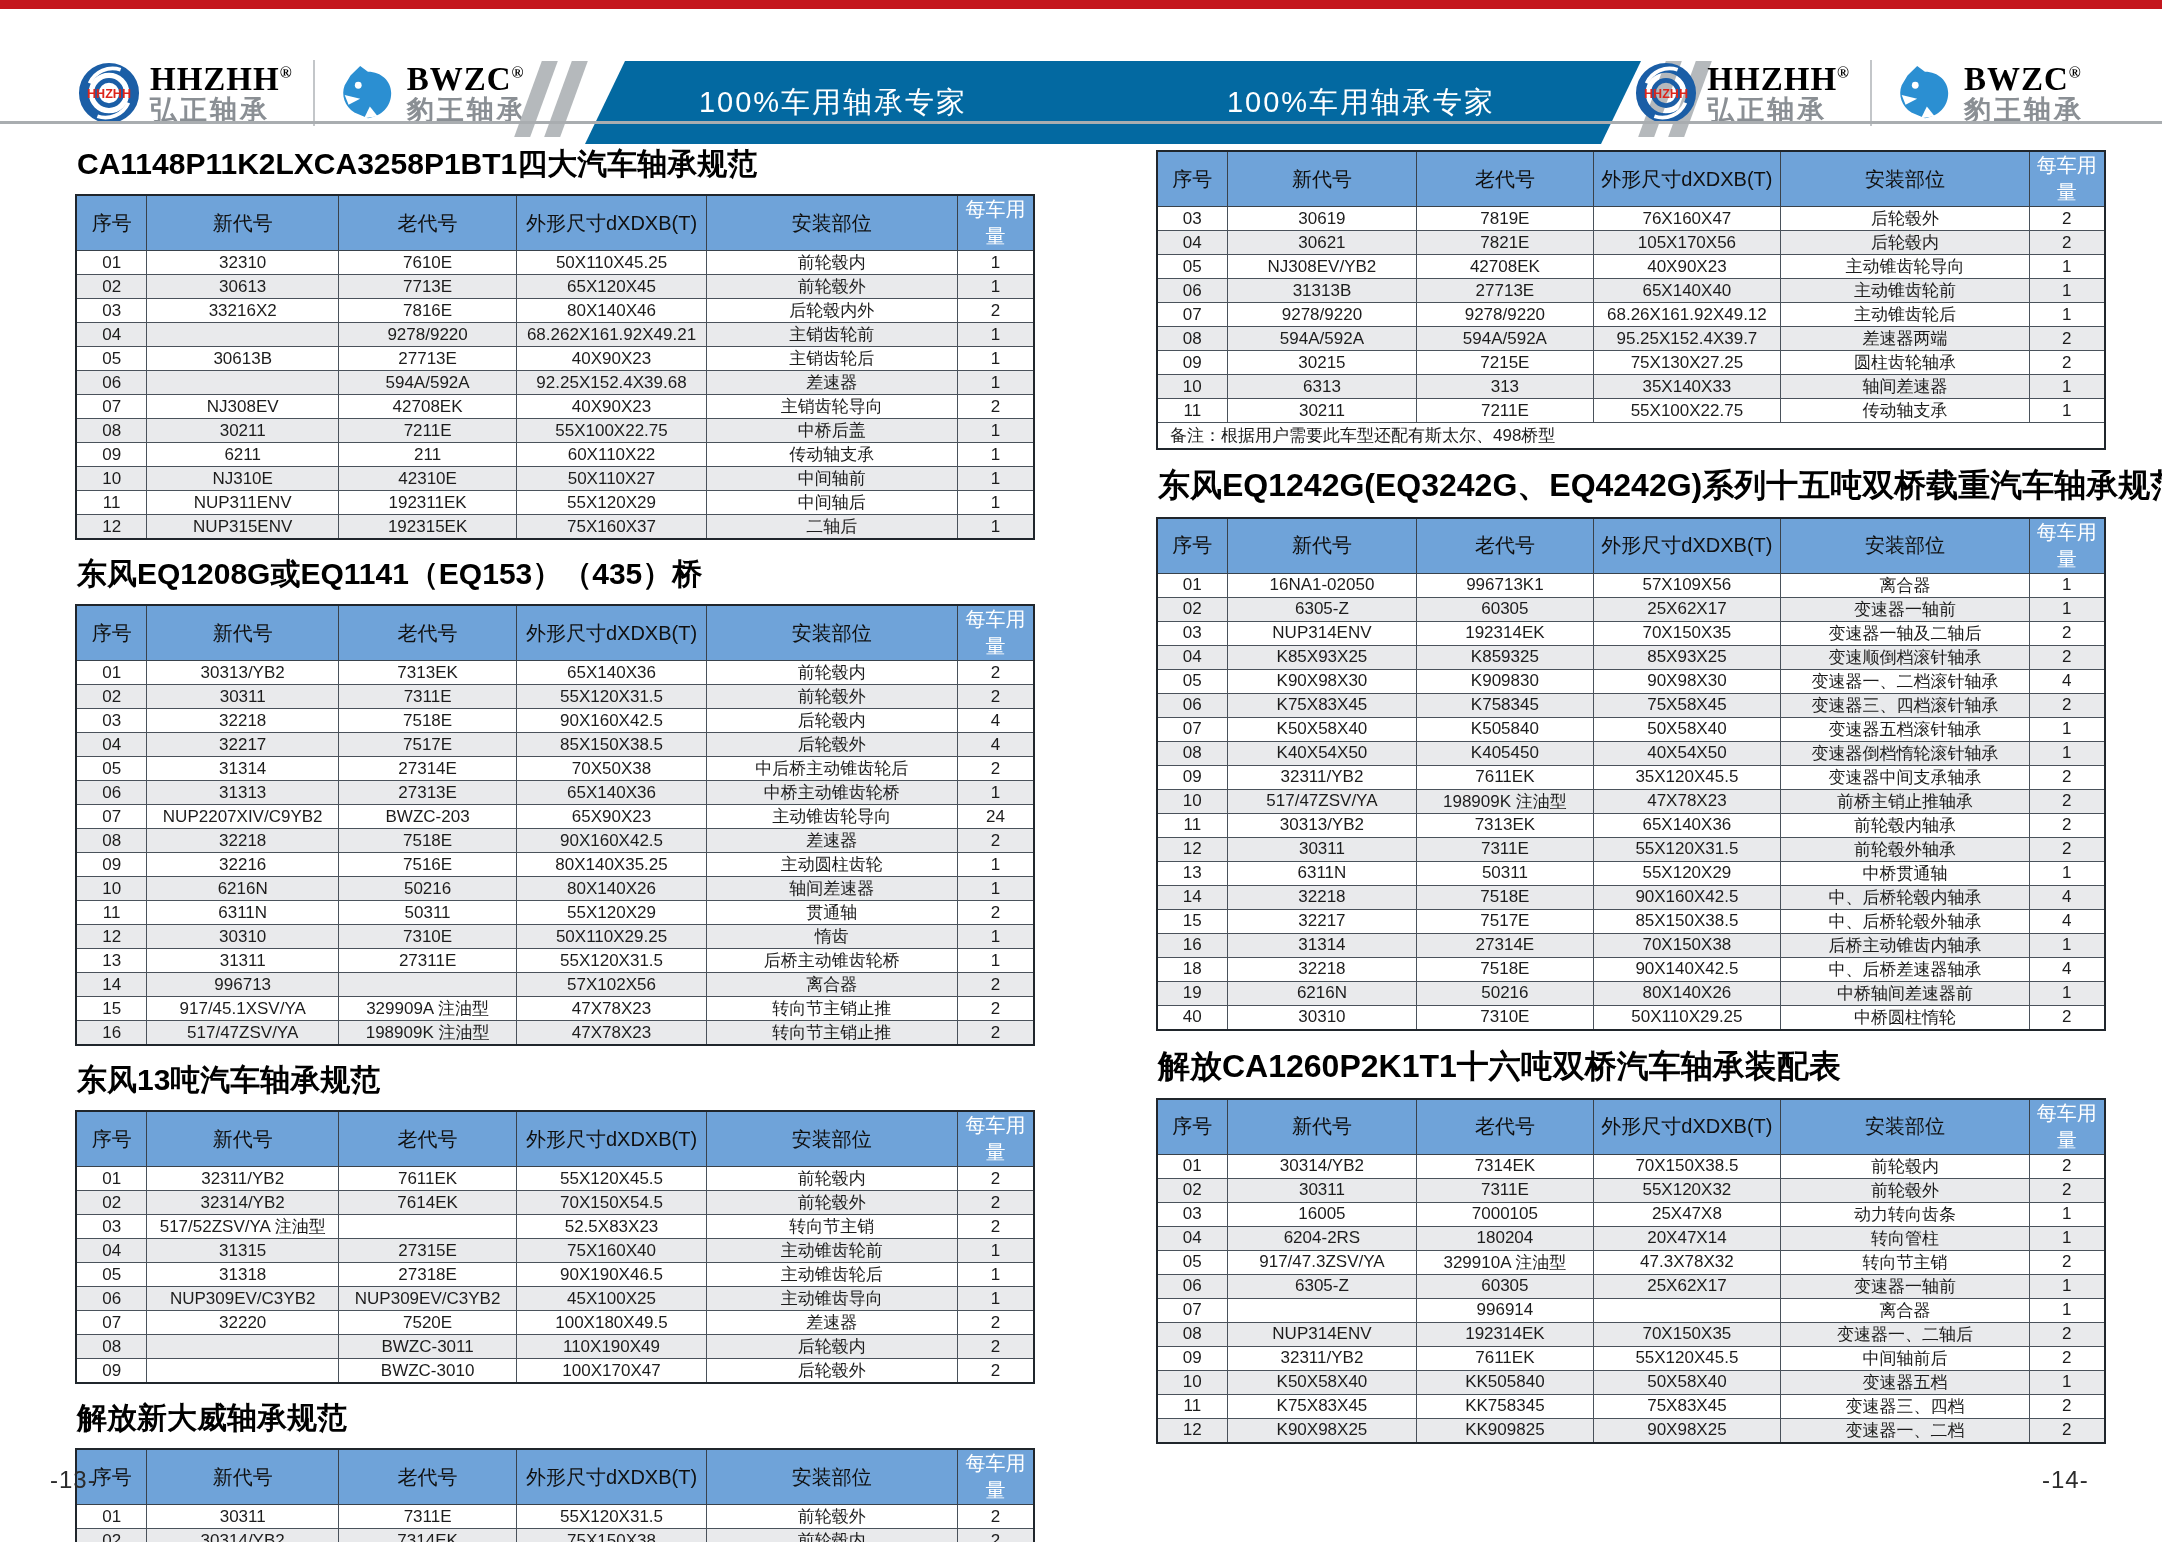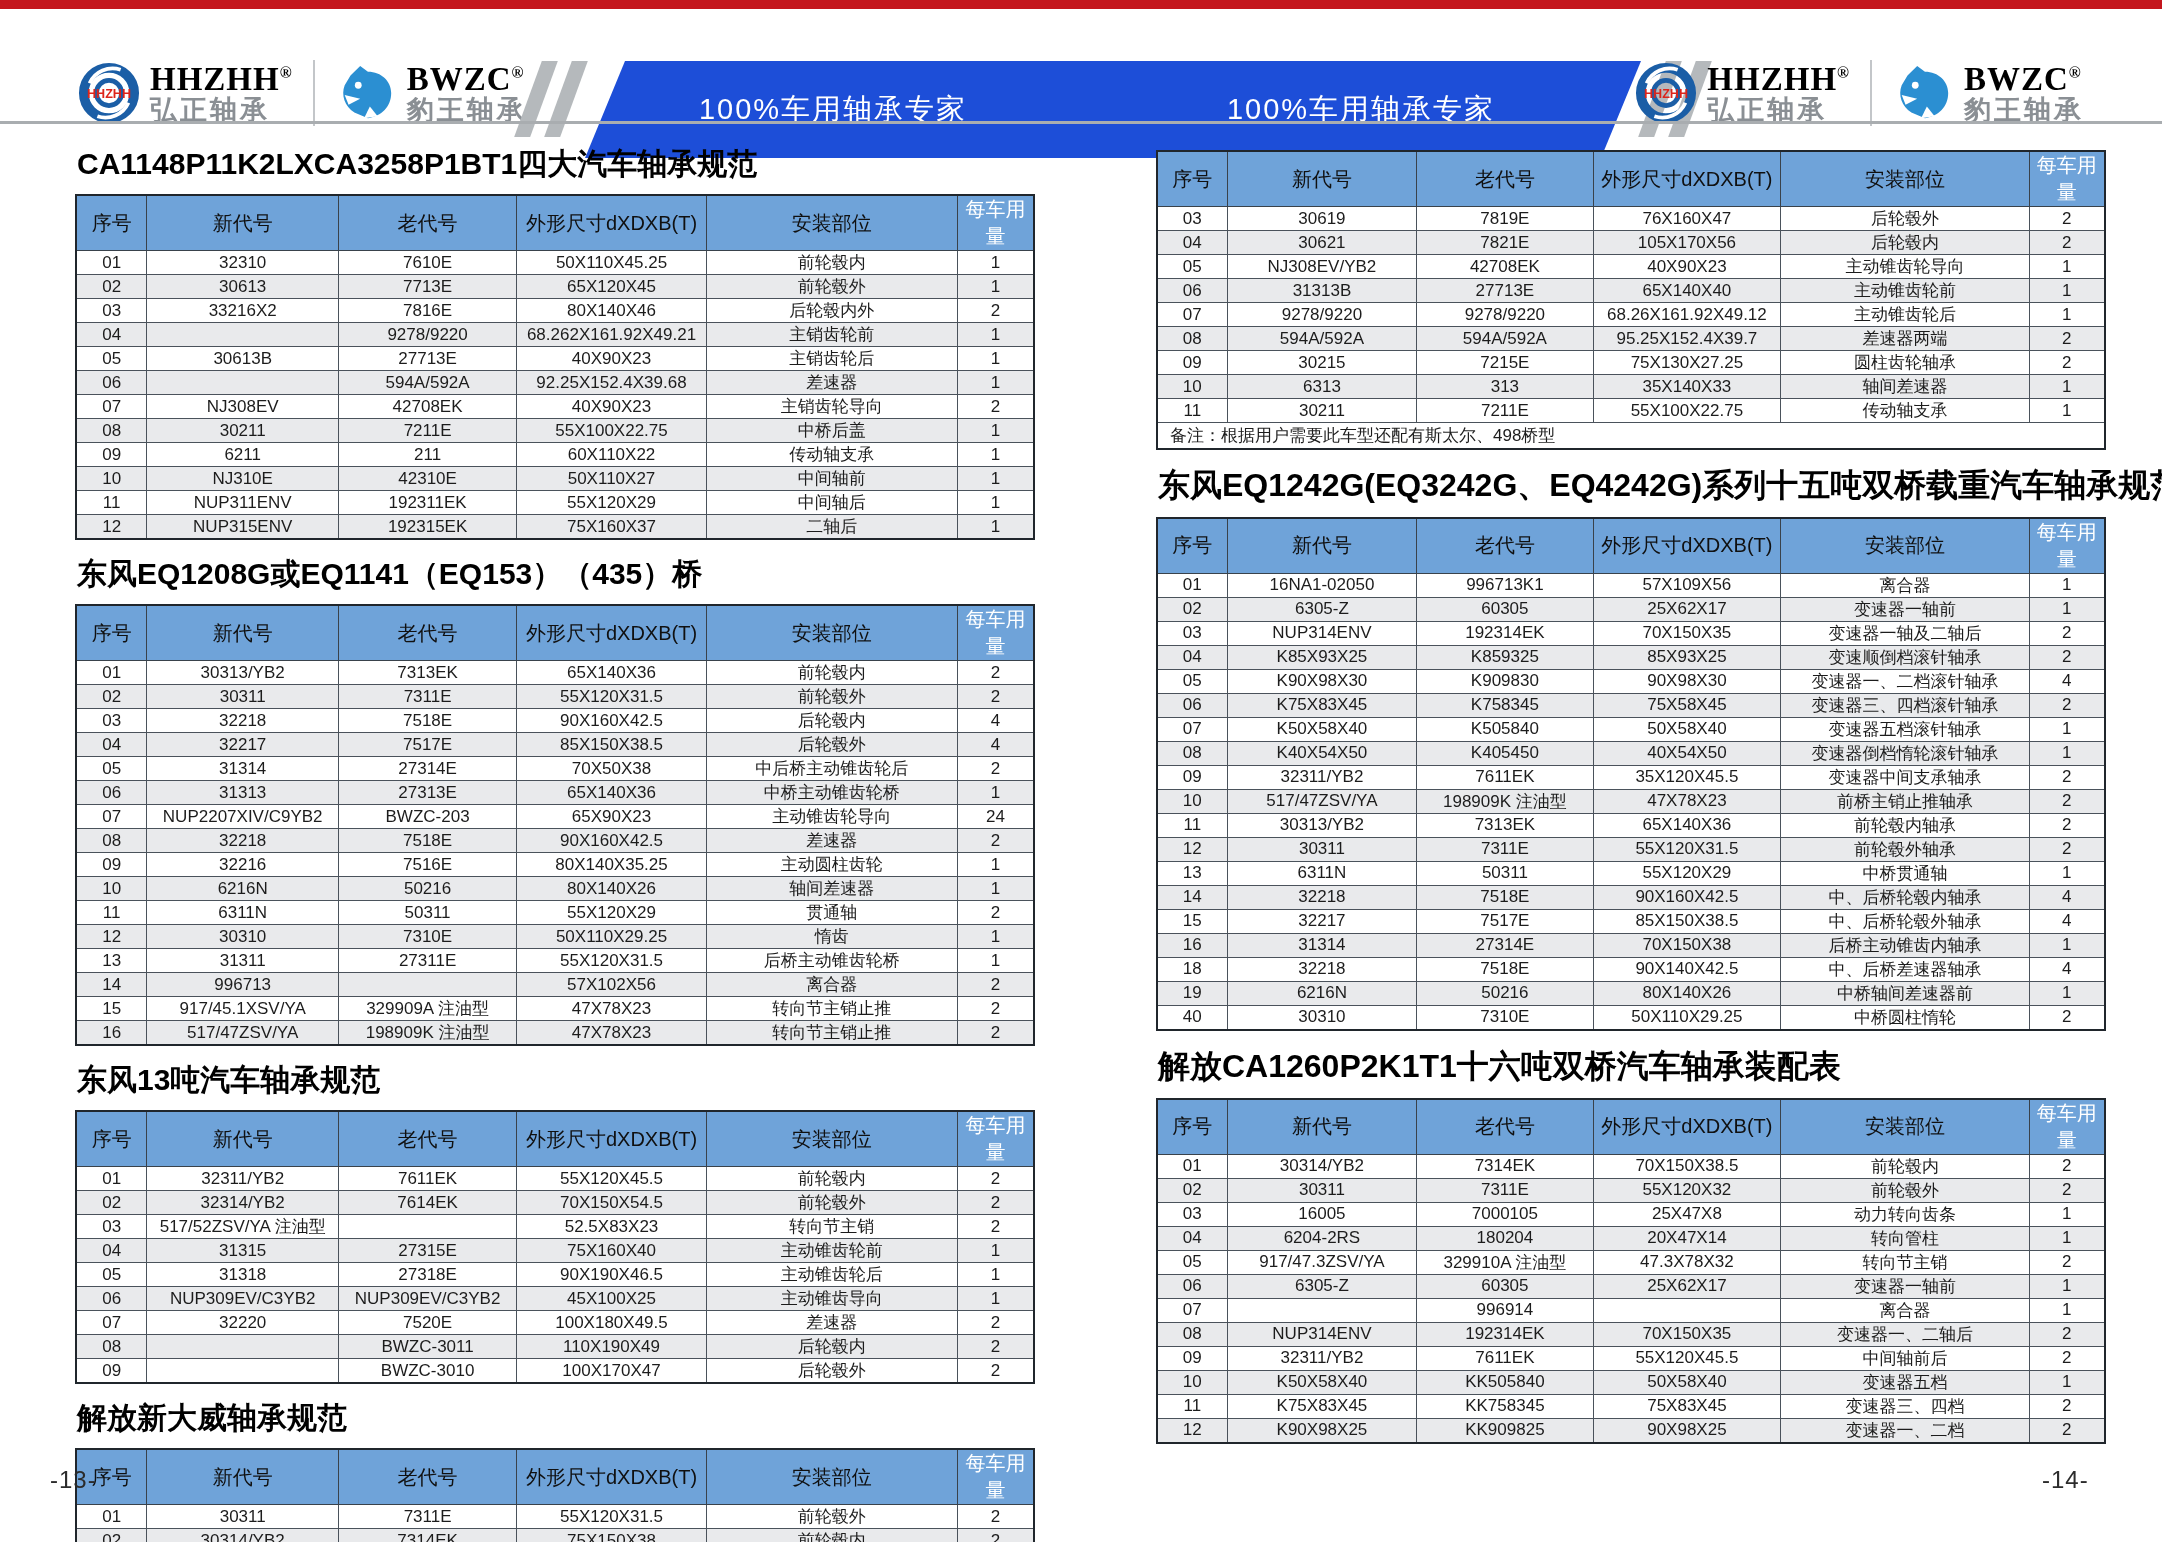--- a/index.html
+++ b/index.html
@@ -9,21 +9,21 @@
     width: 2162px; height: 1542px;
     font-family: "Liberation Sans", sans-serif;
     overflow: hidden;
   }
   
   .topbar { position:absolute; top:0; left:0; width:2162px; height:9px; background:#c4161d; }
   .hband  { position:absolute; top:15px; left:0; width:2162px; height:113px; background:#fff; }
   .hline  { position:absolute; top:121px; left:0; width:2162px; height:3px; background:#a9adb0; }
 
   .banner {
-    position:absolute; top:46px; height:97px; background:#1d4ed8;
+    position:absolute; top:46px; height:83px; background:#0369a1;
     color:#fff; font-size:29px; letter-spacing:2px;
     display:flex; align-items:center; justify-content:center;
   }
   .banner.bleft  { left:585px;  width:496px; clip-path: polygon(40px 0, 100% 0, 100% 100%, 0 100%); }
   .banner.bright { left:1081px; width:560px; clip-path: polygon(0 0, 100% 0, calc(100% - 40px) 100%, 0 100%); }
   .stripe { position:absolute; top:46px; height:76px; width:16px; background:#b5b9bc; transform:skewX(-20deg); }
 
   .logo-group { position:absolute; top:36px; height:84px; display:flex; align-items:center; gap:20px; }
   .logo-group.lg-left  { left:78px; }
   .logo-group.lg-right { right:78px; }

